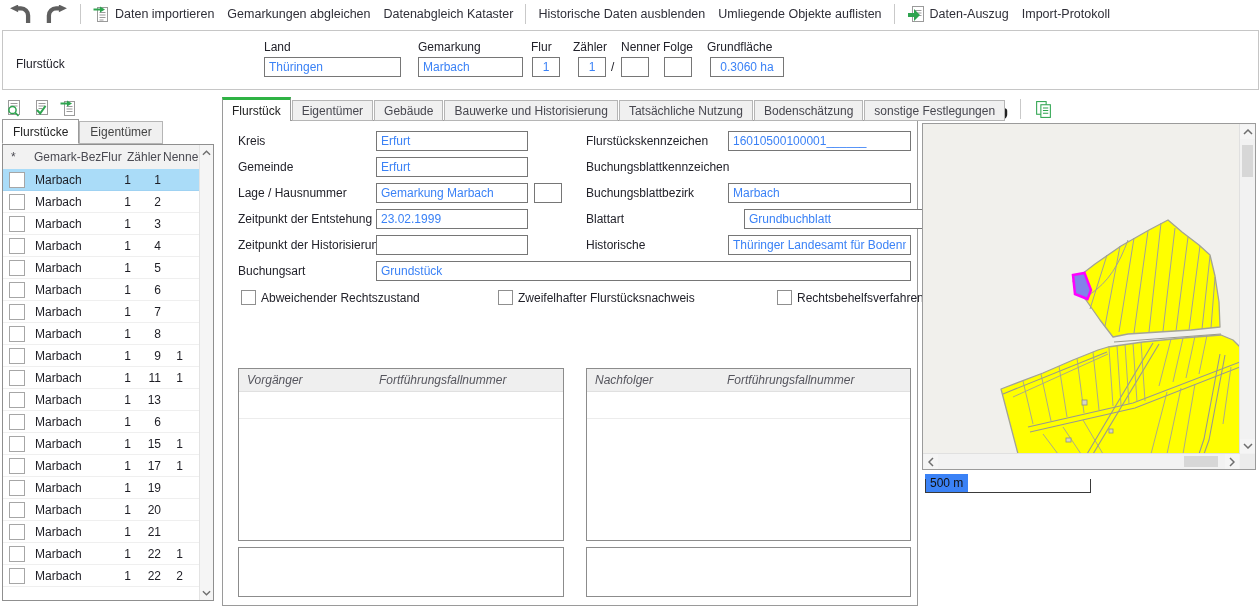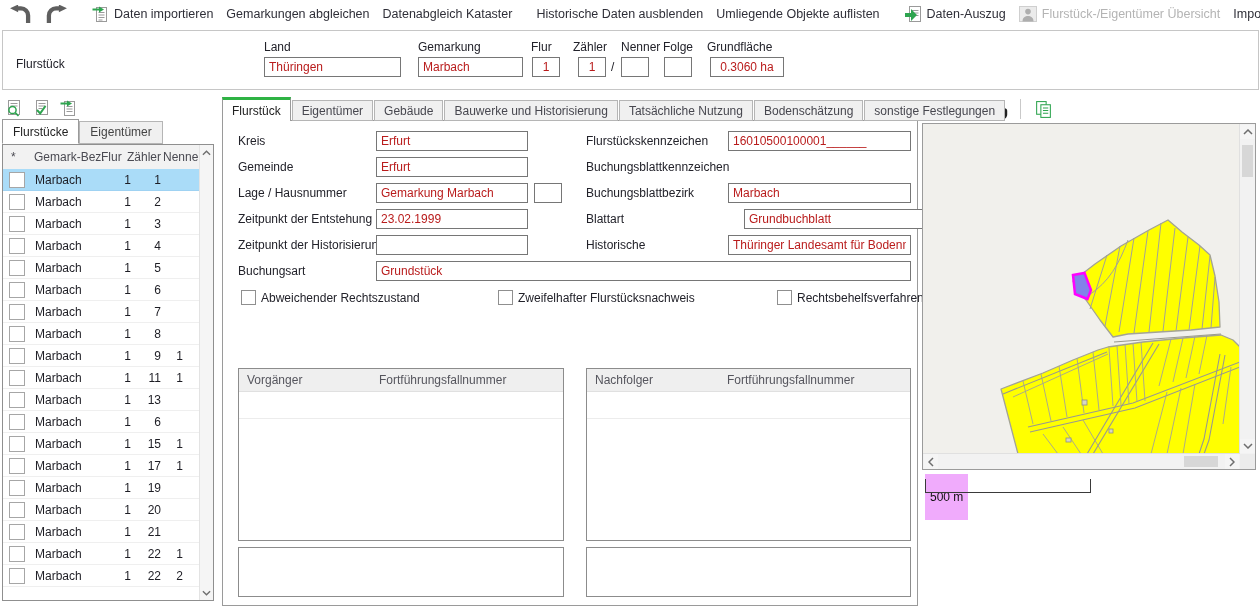--- a/index.html
+++ b/index.html
@@ -9,21 +9,21 @@
   .toolbar{position:absolute;left:0;top:0;width:1260px;height:28px;display:flex;align-items:center;
            padding-left:6px;box-sizing:border-box;gap:7px;font-size:12.5px;color:#2f2f38;background:#fff;}
   .tbtn{display:flex;align-items:center;gap:5px;padding:0 3px;white-space:nowrap;cursor:default;}
   .tbtn.disabled{color:#b4b4b4;}
   .tsep{width:1px;height:20px;background:#c9c9c9;margin:0 2px;}
   .icon{display:inline-flex;align-items:center;justify-content:center;}
   
   .hdr{position:absolute;left:2px;top:30px;width:1255px;height:58px;border:1px solid #c6c6c6;background:#fff;}
   .hlabel{position:absolute;font-size:12px;color:#22222a;white-space:nowrap;}
   input.fld{position:absolute;height:20px;box-sizing:border-box;border:1px solid #767676;background:#fff;
-            font-family:"Liberation Sans",sans-serif;font-size:12px;color:#b91c1c;padding:0 4px;}
+            font-family:"Liberation Sans",sans-serif;font-size:12px;color:#3b82f6;padding:0 4px;}
   input.ctr{text-align:center;}
   
   .lpanel{position:absolute;left:0;top:94px;width:219px;height:510px;}
   .licons{position:absolute;left:4px;top:4px;display:flex;gap:7px;}
   .licons .ib{width:20px;height:20px;display:flex;align-items:center;justify-content:center;}
   .ltabs{position:absolute;left:2px;top:26px;height:24px;display:flex;align-items:flex-end;text-align:center;}
   .ltab{box-sizing:border-box;padding:3px 10px 4px 10px;background:#f0f0f0;border:1px solid #b5b5b5;
         color:#444;white-space:nowrap;}
   .ltab.active{background:#fff;border-color:#9a9a9a;border-bottom-color:#fff;padding-top:5px;color:#222;}
   .ltable{position:absolute;left:2px;top:50px;width:212px;height:457px;border:1px solid #8f8f8f;background:#fff;box-sizing:border-box;}
@@ -45,35 +45,35 @@
   .dtabs{position:absolute;left:222px;top:97px;height:24px;display:flex;align-items:flex-end;z-index:2;}
   .dtab{box-sizing:border-box;height:21px;padding:3px 9px 0 9px;background:#f0f0f0;border:1px solid #b5b5b5;
         margin-right:1px;color:#47474f;white-space:nowrap;}
   .dtab.active{height:24px;padding-top:4px;background:#fff;border-color:#9a9a9a;border-top:3px solid #2fb344;border-bottom:none;color:#222;}
   .dbox{position:absolute;left:222px;top:120px;width:696px;height:486px;border:1px solid #9a9a9a;background:#fff;box-sizing:border-box;}
   .dlabel{position:absolute;font-size:12px;color:#22222a;white-space:nowrap;}
   .cbx{position:absolute;width:15px;height:15px;background:#fff;border:1px solid #8f8f8f;box-sizing:border-box;}
   .histhead{position:absolute;left:15px;top:211px;width:673px;height:21px;border:1px solid #9a9a9a;
             display:flex;align-items:center;justify-content:center;font-weight:bold;color:#20252e;box-sizing:border-box;}
   .htable{position:absolute;top:247px;height:173px;border:1px solid #8c8c8c;background:#fff;box-sizing:border-box;}
-  .htable .hh{position:absolute;left:0;right:0;top:0;height:22px;background:#efefef;color:#55555d;border-bottom:1px solid #e0e0e0;}
+  .htable .hh{position:absolute;left:0;right:0;top:0;height:22px;background:#efefef;color:#55555d;border-bottom:1px solid #e0e0e0;font-style:italic;}
   .htable .hh span{position:absolute;top:4px;}
   .htable .rline{position:absolute;left:0;right:0;top:49px;border-top:1px solid #ececec;}
   .ebox{position:absolute;top:426px;height:50px;border:1px solid #8c8c8c;background:#fff;box-sizing:border-box;}
   
   .micons{position:absolute;left:925px;top:98px;display:flex;align-items:center;gap:9px;}
   .micons .ib{width:22px;height:22px;display:flex;align-items:center;justify-content:center;}
   .mapframe{position:absolute;left:922px;top:123px;width:334px;height:347px;border:1px solid #9b9b9b;background:#f1f0ec;box-sizing:border-box;}
   .mapcanvas{position:absolute;left:0;top:0;width:317px;height:330px;}
   .vscroll{position:absolute;right:0;top:0;width:15px;bottom:15px;background:#f2f2f2;border-left:1px solid #e0e0e0;}
   .hscroll{position:absolute;left:0;bottom:0;height:15px;right:15px;background:#f2f2f2;border-top:1px solid #e0e0e0;}
   .corner{position:absolute;right:0;bottom:0;width:15px;height:15px;background:#ececec;}
   .vthumb{position:absolute;left:2px;width:11px;top:21px;height:32px;background:#d7d7d7;}
   .hthumb{position:absolute;top:2px;height:11px;right:22px;width:34px;background:#d7d7d7;}
-  .scale-label{position:absolute;left:925px;top:474px;background:#f0abfc;padding:16px 5px;color:#111;}
+  .scale-label{position:absolute;left:925px;top:474px;background:#3b82f6;padding:2px 5px;color:#111;}
   .scale-bar{position:absolute;left:925px;top:479px;width:164px;height:13px;
              border-left:1px solid #3a3a3a;border-bottom:1px solid #3a3a3a;border-right:1px solid #3a3a3a;}
 </style>
 </head>
 <body>
 
 <div class="app">
 
   <div class="toolbar">
     <span class="tbtn">
@@ -122,30 +122,20 @@
     <span class="tsep"></span>
     <span class="tbtn">
       <span class="icon">
         <svg width="18" height="18" viewBox="0 0 18 18">
             <rect x="5.5" y="1.5" width="11" height="15" fill="#fff" stroke="#9a9a9a"></rect>
             <path d="M7.5,5.5h7M7.5,8h7M7.5,10.5h7" stroke="#9a9a9a" fill="none"></path>
             <polygon points="1,8 7,8 7,4 13,10 7,16 7,12 1,12" fill="#2ea44f"></polygon>
           </svg>
       </span>
       <span>Daten-Auszug</span>
-    </span>
-    <span class="tbtn disabled">
-      <span class="icon">
-        <svg width="18" height="16" viewBox="0 0 18 16">
-            <rect x="0.5" y="0.5" width="17" height="15" fill="#ebebeb" stroke="#cfcfcf"></rect>
-            <circle cx="9" cy="5.6" r="2.8" fill="#aeaeae"></circle>
-            <path d="M3.5,15.5 c0,-4 2.8,-5.4 5.5,-5.4 s5.5,1.4 5.5,5.4 z" fill="#aeaeae"></path>
-          </svg>
-      </span>
-      <span>Flurstück-/Eigentümer Übersicht</span>
     </span>
     <span class="tbtn">
       <span>Import-Protokoll</span>
     </span>
   </div>
 
   <div class="hdr">
     <span class="hlabel" style="left:13px;top:26px;">Flurstück</span>
     <span class="hlabel" style="left:261px;top:9px;">Land</span>
     <input class="fld" style="left: 261px; top: 26px; width: 137px;" readonly="" value="Thüringen">

